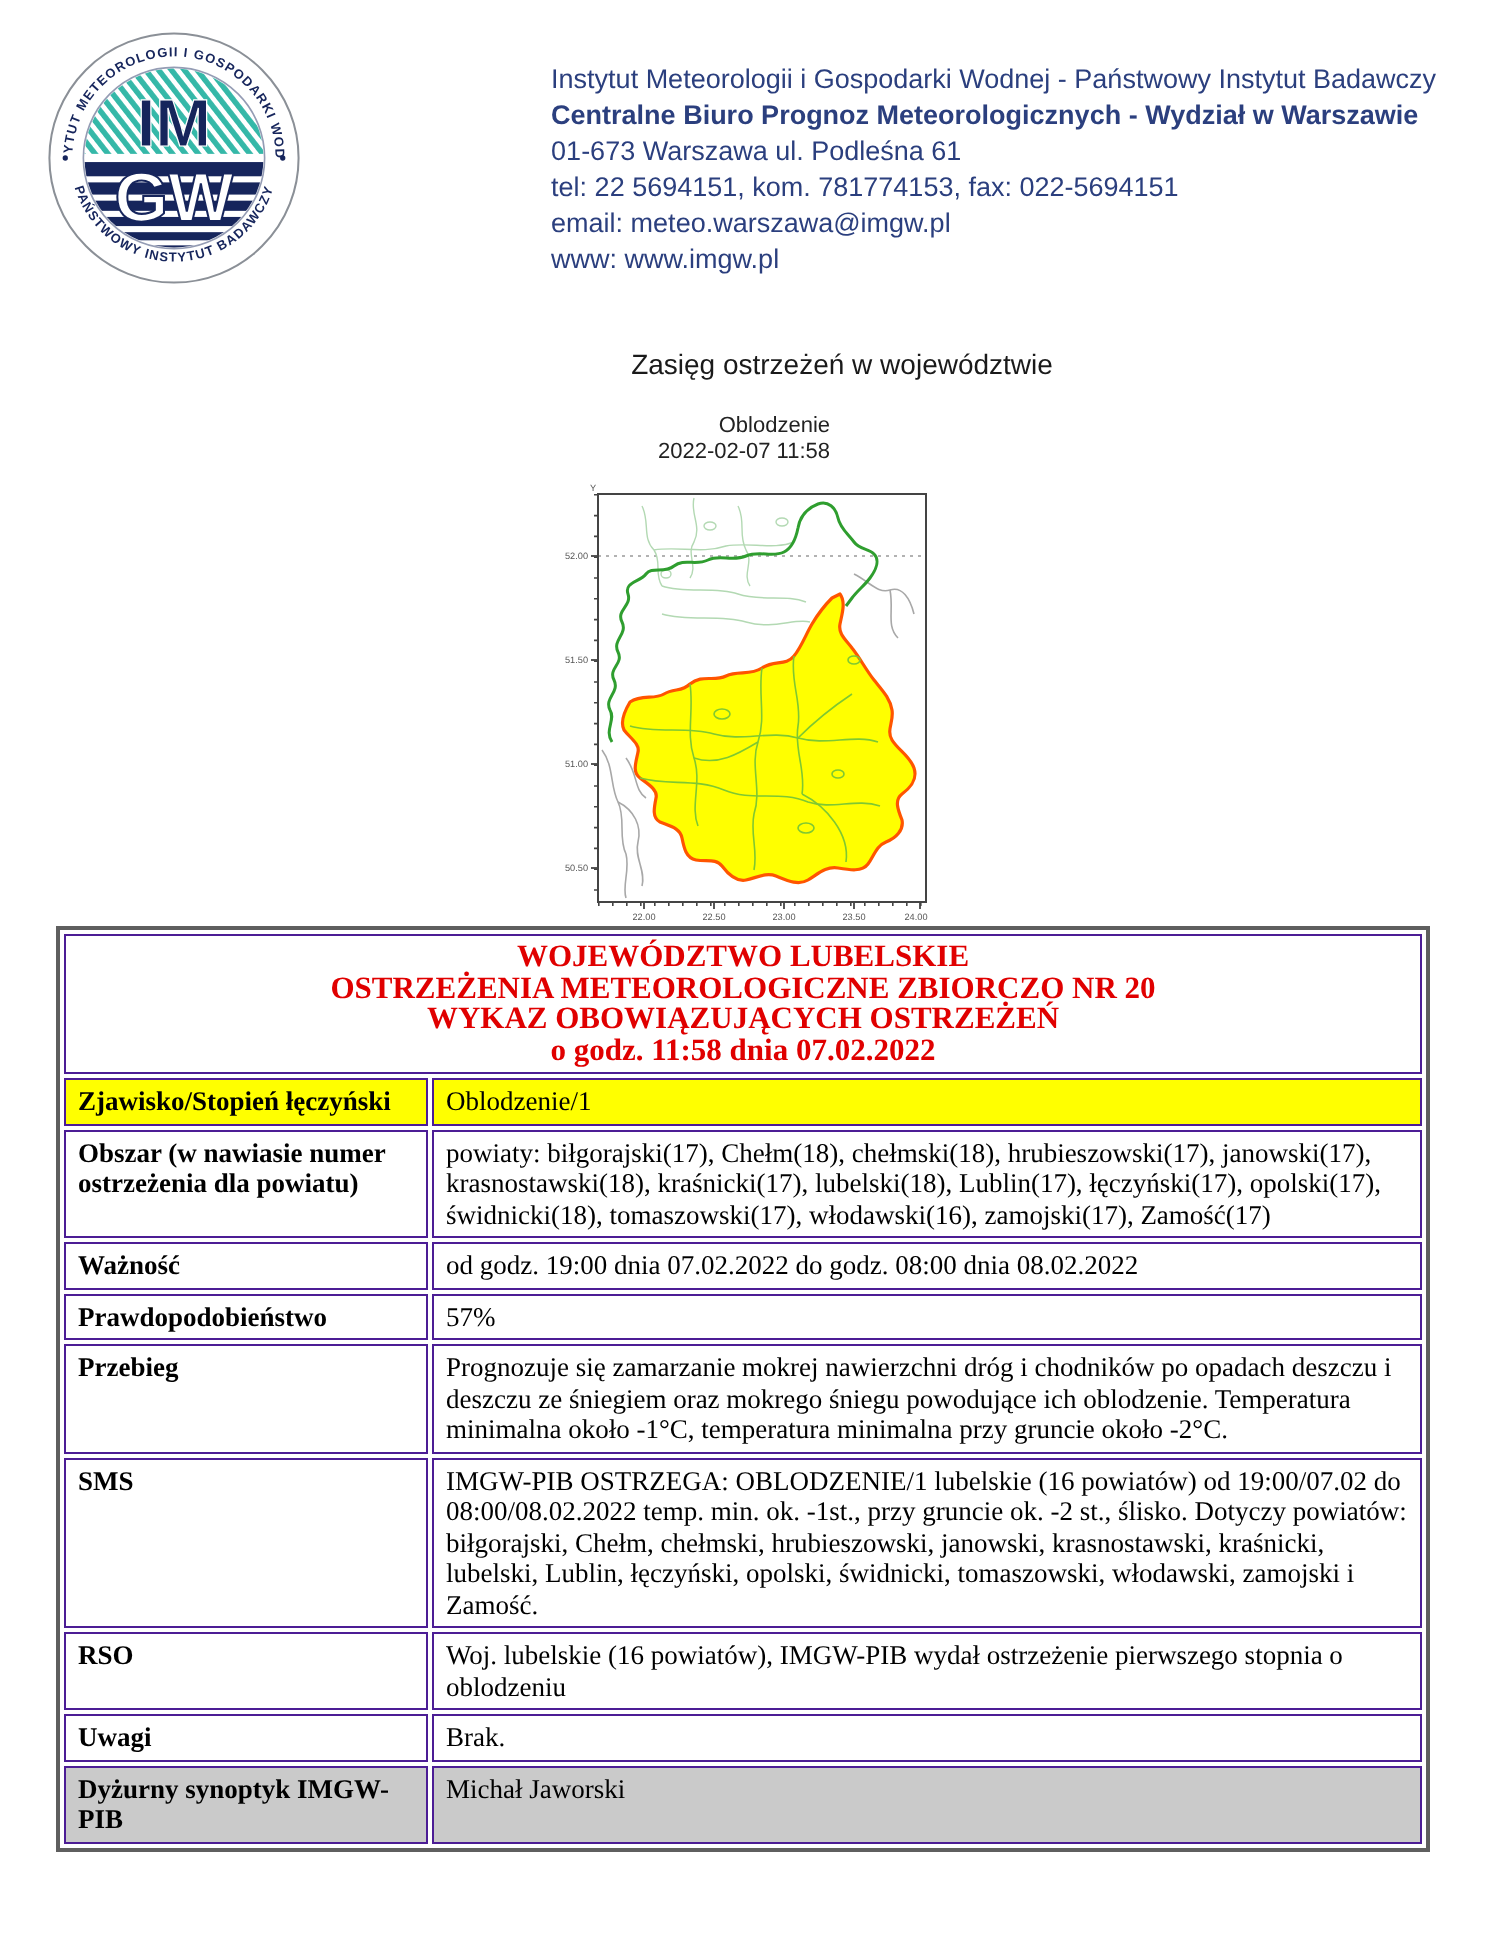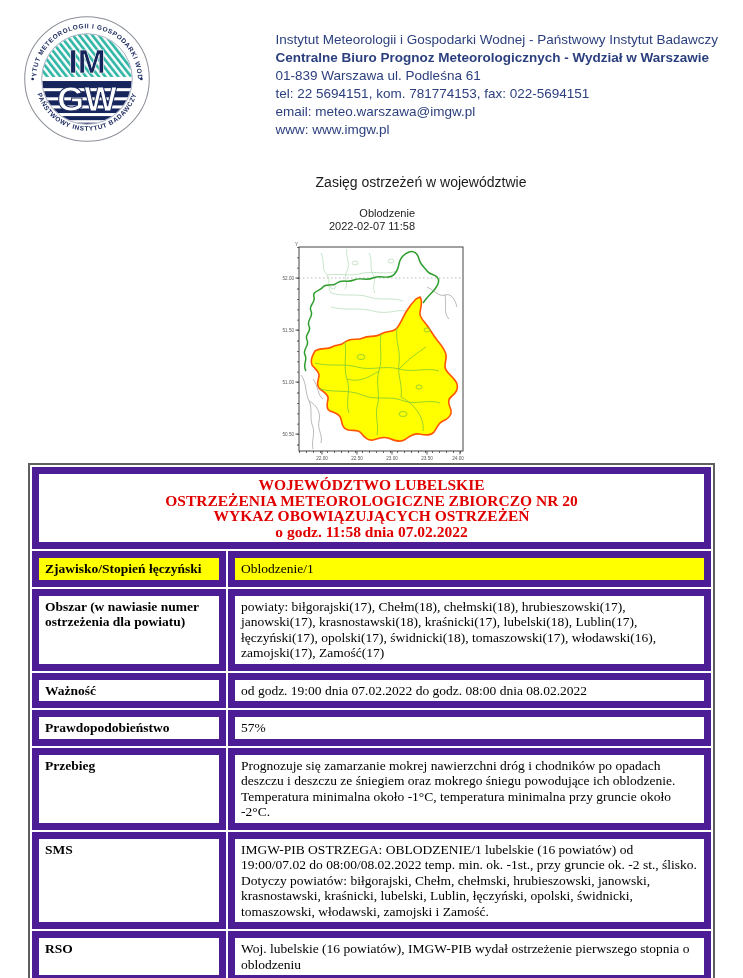--- a/index.html
+++ b/index.html
@@ -17,21 +17,21 @@
              font-size:14px;color:#1a1a1a;white-space:nowrap;margin-left:28px;}
   .map-caption{position:absolute;top:207px;left:372px;transform:translateX(-50%);
                text-align:right;font-size:11px;line-height:13px;color:#222;}
   .map-svg{position:absolute;left:279px;top:241px;}
   .tick{font-size:4.6px;fill:#555;font-family:"Liberation Sans",sans-serif;}
 
   
   .wtable{position:absolute;left:28px;top:463px;width:687px;
           border-collapse:separate;border-spacing:2px;border:2px solid #5f5f5f;
           background:#fff;font-family:"Liberation Serif",serif;font-size:13.5px;color:#000;}
-  .wtable td{border:7px solid #4c1d95;vertical-align:top;padding:3px 6px;line-height:15.5px;background:#fff;}
+  .wtable td{border:1px solid #4c1d95;vertical-align:top;padding:3px 6px;line-height:15.5px;background:#fff;}
   .wtable td.lbl{width:168px;font-weight:bold;}
   .title-cell{text-align:center;color:#e00000;font-weight:bold;
               font-size:15.5px;line-height:22px;padding:5px 4px;}
   .row-yellow td{background:#ffff00;}
   .row-gray td{background:#cacaca;}
 </style>
 </head>
 <body>
 
 <div class="page">
@@ -68,21 +68,21 @@
       <rect x="14" y="105" width="96" height="3" fill="#16255c"></rect>
       <text x="62" y="56" text-anchor="middle" font-family="Liberation Sans, sans-serif" font-size="33" font-weight="bold" fill="#16255c" stroke="#ffffff" stroke-width="0.6">IM</text>
       <text x="62" y="93" text-anchor="middle" font-family="Liberation Sans, sans-serif" font-size="34" font-weight="bold" fill="#ffffff" stroke="#16255c" stroke-width="1">GW</text>
     </g>
     <circle cx="62" cy="62" r="44.6" fill="none" stroke="#2a3a6a" stroke-width="0.8" opacity="0.5"></circle>
   </svg>
 
   <div class="org">
     <div>Instytut Meteorologii i Gospodarki Wodnej - Państwowy Instytut Badawczy</div>
     <div class="bold">Centralne Biuro Prognoz Meteorologicznych - Wydział w Warszawie</div>
-    <div>01-839 Warszawa ul. Podleśna 61</div>
+    <div>01-673 Warszawa ul. Podleśna 61</div>
     <div>tel: 22 5694151, kom. 781774153, fax: 022-5694151</div>
     <div>email: meteo.warszawa@imgw.pl</div>
     <div>www: www.imgw.pl</div>
   </div>
 
   <div class="map-title">Zasięg ostrzeżeń w województwie</div>
   <div class="map-caption">
     <div>Oblodzenie</div>
     <div>2022-02-07 11:58</div>
   </div>

